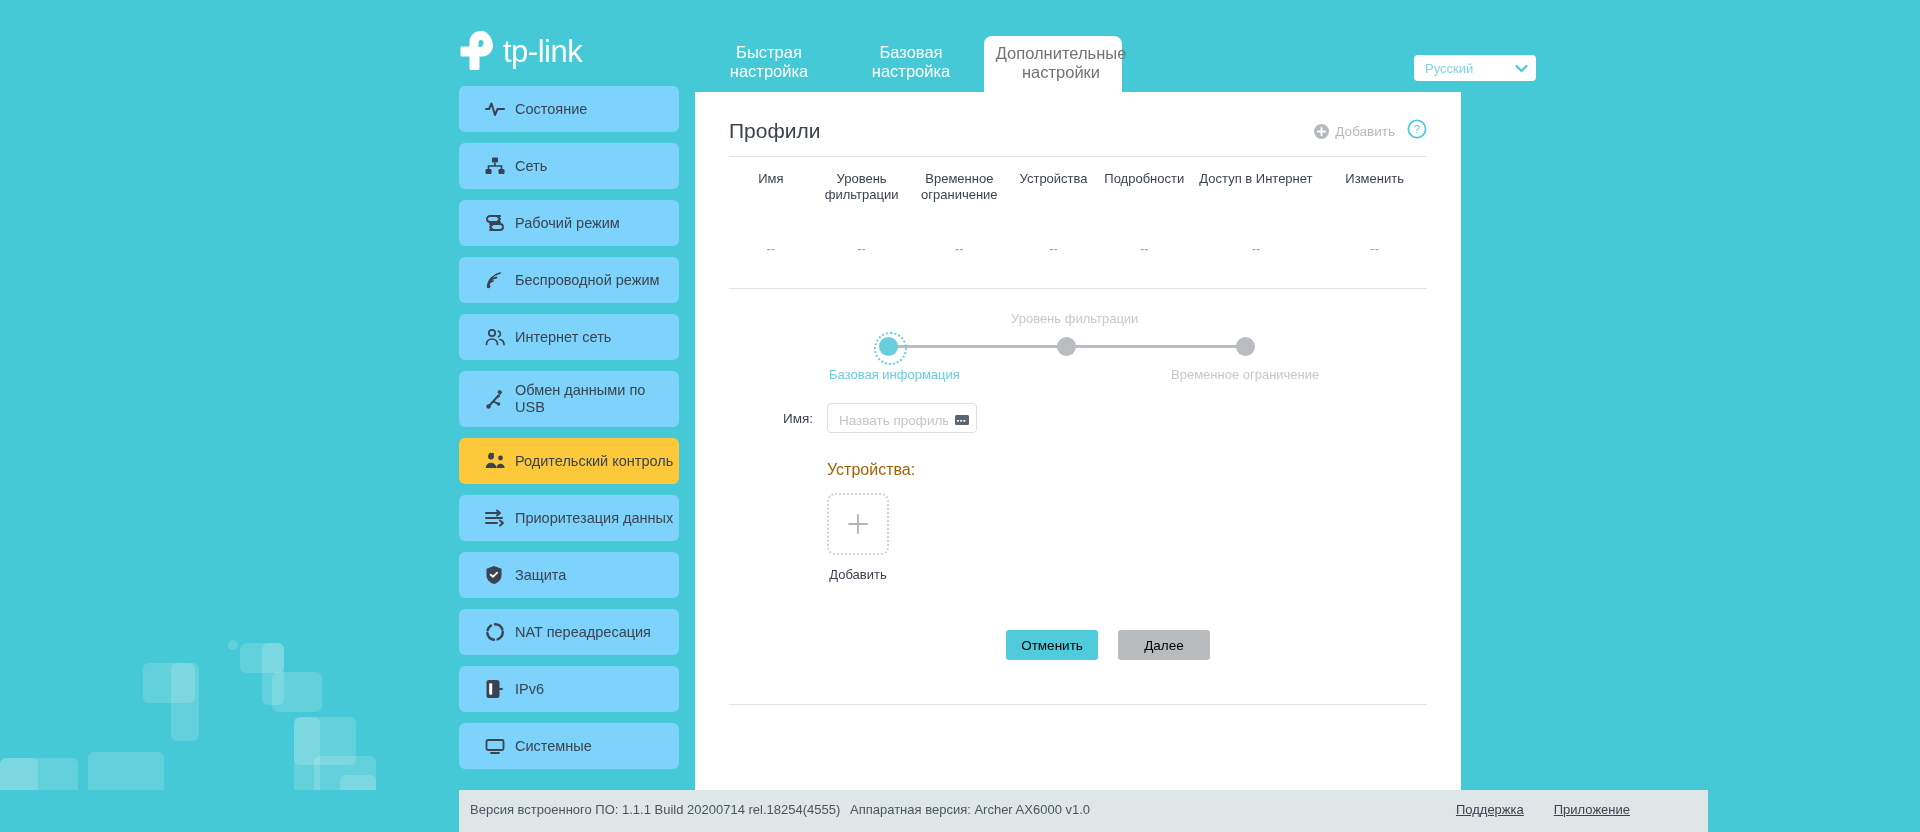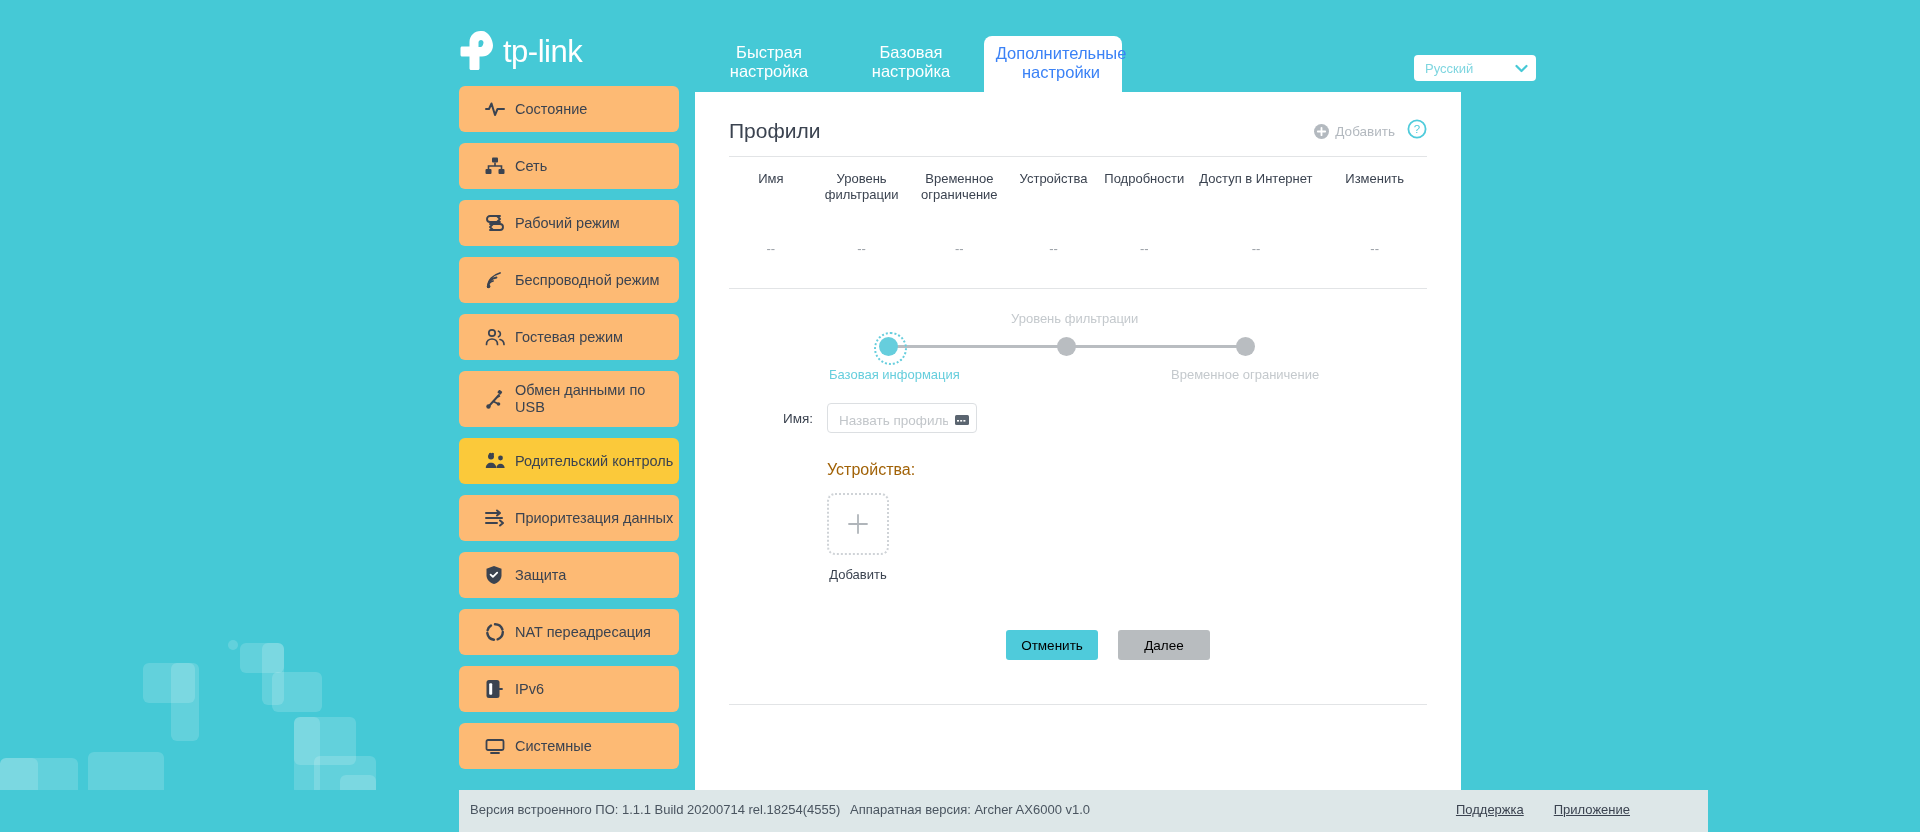--- a/index.html
+++ b/index.html
@@ -18,40 +18,40 @@
   .logo { position: absolute; left: 459px; top: 30px; display: flex; align-items: center; }
   .logo svg { display: block; }
 
   .tabs { position: absolute; left: 700px; top: 0; height: 92px; display: flex; align-items: flex-end; }
   .tab {
     width: 138px; height: 58px; display: flex; flex-direction: column;
     align-items: center; justify-content: center; color: #ffffff;
     font-size: 16.5px; line-height: 19px; text-align: center; cursor: pointer;
     border-radius: 8px 8px 0 0; margin-right: 4px; padding-bottom: 2px;
   }
-  .tab.active { background: #ffffff; color: #3b82f6; height: 56px; padding-left: 16px; }
+  .tab.active { background: #ffffff; color: #737373; height: 56px; padding-left: 16px; }
 
   .hdr-right { position: absolute; right: 0; top: 0; width: 560px; height: 92px; }
   .hdr-actions { position: absolute; right: 320px; top: 10px; display: flex; gap: 30px; }
   .hdr-act { display: flex; flex-direction: column; align-items: center; color: #fff;
              font-size: 12.5px; line-height: 14px; cursor: pointer; width: 56px; text-align: center; }
   .hdr-act svg { margin-bottom: 3px; }
 
   .lang-select {
     position: absolute; right: 384px; top: 55px; width: 122px; height: 26px;
     background: #ffffff; border-radius: 4px; display: flex; align-items: center;
     justify-content: space-between; padding: 0 8px 0 11px; cursor: pointer;
   }
   .lang-select span { color: #7fd6e0; font-size: 13px; }
   .lang-select svg { flex: none; }
 
   
   .sidebar { position: absolute; left: 459px; top: 86px; width: 220px; z-index: 3; }
   .menu-item {
-    background: #fdba74; border-radius: 6px; height: 46px; margin-bottom: 11px;
+    background: #7dd3fc; border-radius: 6px; height: 46px; margin-bottom: 11px;
     display: flex; align-items: center; padding-left: 26px; cursor: pointer;
     color: #3b4350; font-size: 14.5px;
   }
   .menu-item.tall { height: 56px; }
   .menu-item.active { background: #FBC93A; }
   .menu-item .mi-icon { width: 30px; flex: none; display: flex; align-items: center; color: #3b4350; }
   .menu-item .mi-label { line-height: 17px; }
 
   
   .content {
@@ -231,21 +231,21 @@
 
   <div class="menu-item">
     <span class="mi-icon">
       <svg width="21" height="18" viewBox="0 0 21 18">
           <circle cx="7" cy="5" r="3.2" fill="none" stroke="#3b4350" stroke-width="1.7"></circle>
           <path d="M1.5 16.5c0-3.4 2.5-5.5 5.5-5.5s5.5 2.1 5.5 5.5" fill="none" stroke="#3b4350" stroke-width="1.7" stroke-linecap="round"></path>
           <path d="M13.5 3.2a3 3 0 010 5.6" fill="none" stroke="#3b4350" stroke-width="1.7" stroke-linecap="round"></path>
           <path d="M15 11.5c2.4.6 4 2.5 4 5" fill="none" stroke="#3b4350" stroke-width="1.7" stroke-linecap="round"></path>
         </svg>
     </span>
-    <span class="mi-label">Гостевая режим</span>
+    <span class="mi-label">Интернет сеть</span>
   </div>
 
   <div class="menu-item tall">
     <span class="mi-icon">
       <svg width="20" height="20" viewBox="0 0 20 20">
           <path d="M4 17L14 6" stroke="#3b4350" stroke-width="2" stroke-linecap="round"></path>
           <circle cx="3.5" cy="17.5" r="2.2" fill="#3b4350"></circle>
           <path d="M10 10l3-4 2.5 1.5z" fill="#3b4350"></path>
           <rect x="13" y="1.5" width="4" height="3.5" rx="0.8" fill="#3b4350" transform="rotate(35 15 3)"></rect>
           <path d="M8.5 12.5l4 2" stroke="#3b4350" stroke-width="1.8" stroke-linecap="round"></path>

